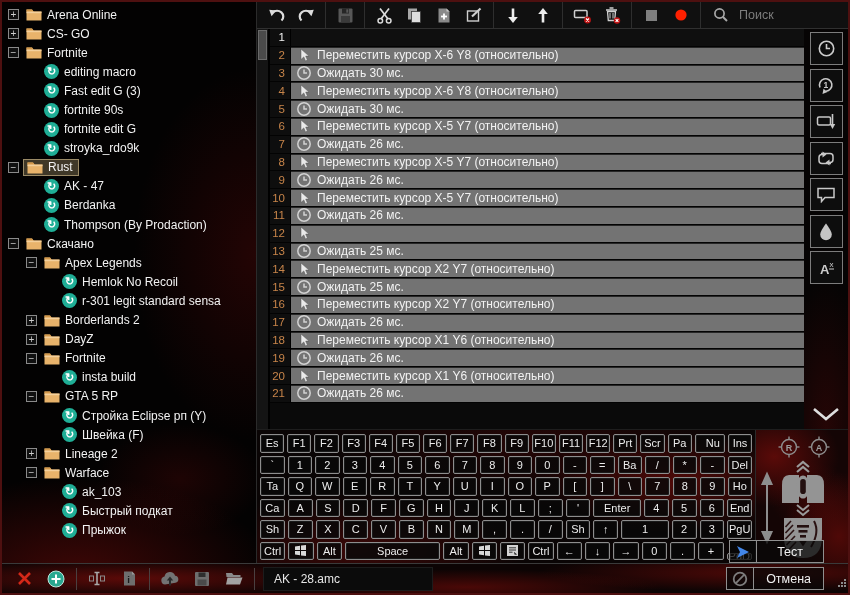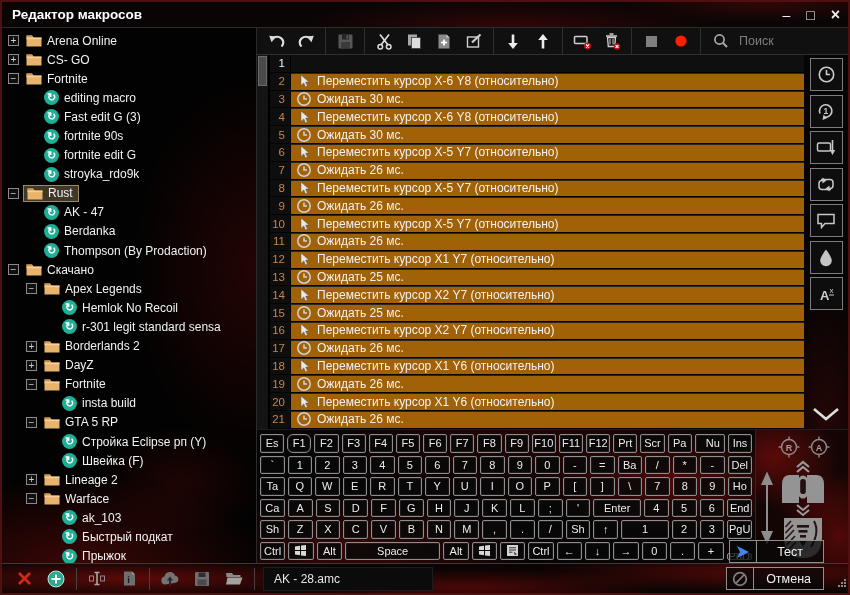--- a/index.html
+++ b/index.html
@@ -44,21 +44,21 @@
   #searchinput::placeholder{color:#7d7d7d;}
   
   #middle{flex:1;display:flex;min-height:0;background:#0a0a0a;}
   #scrollcol{width:13px;flex:0 0 13px;background:#141414;border-right:2px solid #000;position:relative;}
   #scrollthumb{position:absolute;top:1px;left:1px;right:1px;height:30px;background:#4a4a4a;border:1px solid #6a6a6a;}
   #mlist{flex:1;display:flex;flex-direction:column;overflow:hidden;}
   .lrow{height:17.8px;flex:0 0 17.8px;display:flex;align-items:stretch;background:#0f0f0f;border-bottom:1px solid #030303;}
   .lnum{width:21px;flex:0 0 21px;display:flex;align-items:center;justify-content:flex-end;
     color:#c8854a;font-size:11.5px;padding-right:5px;border-right:1px solid #000;background:#0e0e0e;}
   .lrow.sel .lnum{color:#f0f0f0;}
-  .lbody{flex:1;display:flex;align-items:center;background:#a16207;box-shadow:inset 0 1px 0 #262626;}
+  .lbody{flex:1;display:flex;align-items:center;background:#737373;box-shadow:inset 0 1px 0 #262626;}
   .lrow.sel .lbody{background:#4e4e4e;box-shadow:inset 0 1px 0 #5a5a5a;margin-top:27px;}
   .lico{width:26px;flex:0 0 26px;display:flex;align-items:center;justify-content:center;}
   .ltxt{color:#f2f2f2;font-size:12px;white-space:nowrap;}
   #sidebar{width:44px;flex:0 0 44px;display:flex;flex-direction:column;align-items:center;padding-top:3px;
     background-color:#060404;background-image:radial-gradient(ellipse 60px 200px at 50% 100%, rgba(110,10,10,.3), transparent 75%);position:relative;}
   .sbtn{width:33px;height:33px;flex:0 0 33px;margin-bottom:3.5px;border:1px solid #7c7c7c;background:#0d0d0d;
     display:flex;align-items:center;justify-content:center;cursor:default;}
   #scrolldown{position:absolute;bottom:2px;left:5px;width:34px;height:26px;display:flex;align-items:center;justify-content:center;cursor:default;}
   
   #kbrow{height:134px;flex:0 0 134px;display:flex;border-top:1px solid #1e1e1e;}
@@ -91,28 +91,20 @@
   .bbtn{display:flex;align-items:stretch;border:1px solid #8f8f8f;background:rgba(8,8,8,.75);height:23px;}
   .bbtn .ic{width:27px;display:flex;align-items:center;justify-content:center;border-right:1px solid #8f8f8f;}
   .bbtn .lb{display:flex;align-items:center;justify-content:center;color:#f0f0f0;font-size:12.5px;padding:0 20px;}
   .bbtn .lb.narrow{padding:0 12px;}
   #grip{position:absolute;right:1px;bottom:1px;}
 </style>
 </head>
 <body>
 
 <div id="win">
-  <div id="titlebar">
-    <span class="t">Редактор макросов</span>
-    <span class="wctl">
-      <span>–</span>
-      <span>□</span>
-      <span class="cl">×</span>
-    </span>
-  </div>
 
   <div id="bodyrow">
     <div id="leftpanel">
       <div id="tree">
           <div class="titem" style="padding-left: 6px;">
             <span class="exp box">+</span>
             <span class="twrap">
               <span class="tico">
                 <svg width="16" height="13" viewBox="0 0 16 13">
                   <path d="M0.5 1.5 L6 1.5 L7.6 3.6 L15.5 3.6 L15.5 12.5 L0.5 12.5 Z" fill="#e8b36b"></path>
@@ -631,21 +623,20 @@
               </span>
             </div>
             <div class="lrow">
               <span class="lnum">12</span>
               <span class="lbody">
                 <span class="lico">
                   <svg width="13" height="14">
                     <polygon points="3,1 3,11.5 5.8,8.9 7.5,13 9.4,12.1 7.7,8.1 11,8.1" fill="#e9e9e9" stroke="#555" stroke-width="0.5"></polygon>
                   </svg>
                 </span>
-                <span class="ltxt">Переместить курсор X1 Y7 (относительно)</span>
               </span>
             </div>
             <div class="lrow">
               <span class="lnum">13</span>
               <span class="lbody">
                 <span class="lico">
                   <svg width="16" height="16">
                     <circle cx="8" cy="8" r="6.2" stroke="#d2d2d2" stroke-width="1.5" fill="none"></circle>
                     <polyline points="8,4.5 8,8 11,8" stroke="#d2d2d2" stroke-width="1.5" fill="none"></polyline>
                   </svg>
@@ -791,21 +782,21 @@
                 <polyline points="3,3 15,13 27,3" stroke="#dedede" stroke-width="2.6" fill="none"></polyline>
               </svg>
           </div>
         </div>
       </div>
 
       <div id="kbrow">
         <div id="keyboard">
             <div class="krow">
               <div class="key" style="flex-grow: 1;">Es</div>
-              <div class="key" style="flex-grow: 1; border-radius: 6px;">F1</div>
+              <div class="key" style="flex-grow: 1;">F1</div>
               <div class="key" style="flex-grow: 1;">F2</div>
               <div class="key" style="flex-grow: 1;">F3</div>
               <div class="key" style="flex-grow: 1;">F4</div>
               <div class="key" style="flex-grow: 1;">F5</div>
               <div class="key" style="flex-grow: 1;">F6</div>
               <div class="key" style="flex-grow: 1;">F7</div>
               <div class="key" style="flex-grow: 1;">F8</div>
               <div class="key" style="flex-grow: 1;">F9</div>
               <div class="key" style="flex-grow: 1;">F10</div>
               <div class="key" style="flex-grow: 1;">F11</div>

